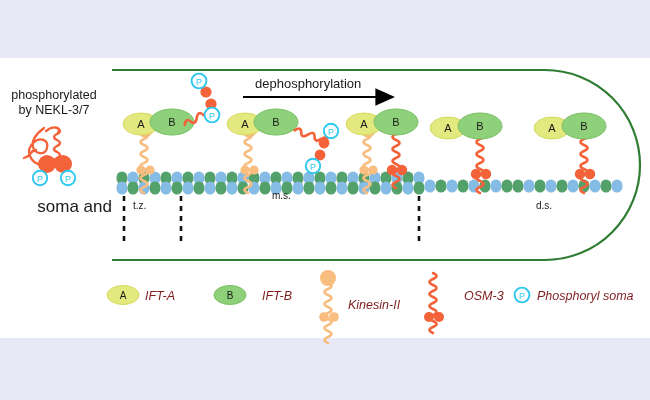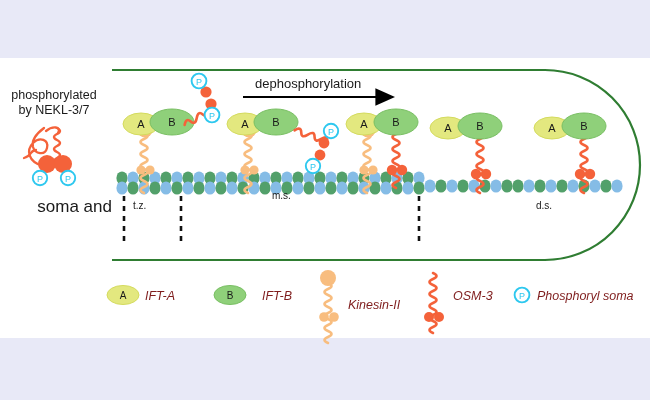--- a/index.html
+++ b/index.html
@@ -24,21 +24,21 @@
       font-size:17px;line-height:21px;}
   #arrow-label{left:255px;top:76px;font-size:13px;}
   .zone{position:absolute;font-size:10px;color:#1a1a1a;}
   #zone-tz{left:133px;top:200px;}
   #zone-ms{left:272px;top:190px;}
   #zone-ds{left:536px;top:200px;}
   .leg-label{position:absolute;font-size:12.5px;color:#7f1d1d;white-space:nowrap;font-style:italic;}
   #leg-lbl-0{left:145px;top:289px;}
   #leg-lbl-1{left:262px;top:289px;}
   #leg-lbl-2{left:348px;top:298px;}
-  #leg-lbl-3{left:453px;top:289px;}
+  #leg-lbl-3{left:464px;top:289px;}
   #leg-lbl-4{left:537px;top:289px;}
 </style>
 </head>
 <body>
 
 <div class="band" id="band-top"></div>
 <div class="band" id="band-bottom"></div>
 
 <div id="stage">
 <svg width="650" height="400" viewBox="0 0 650 400">

